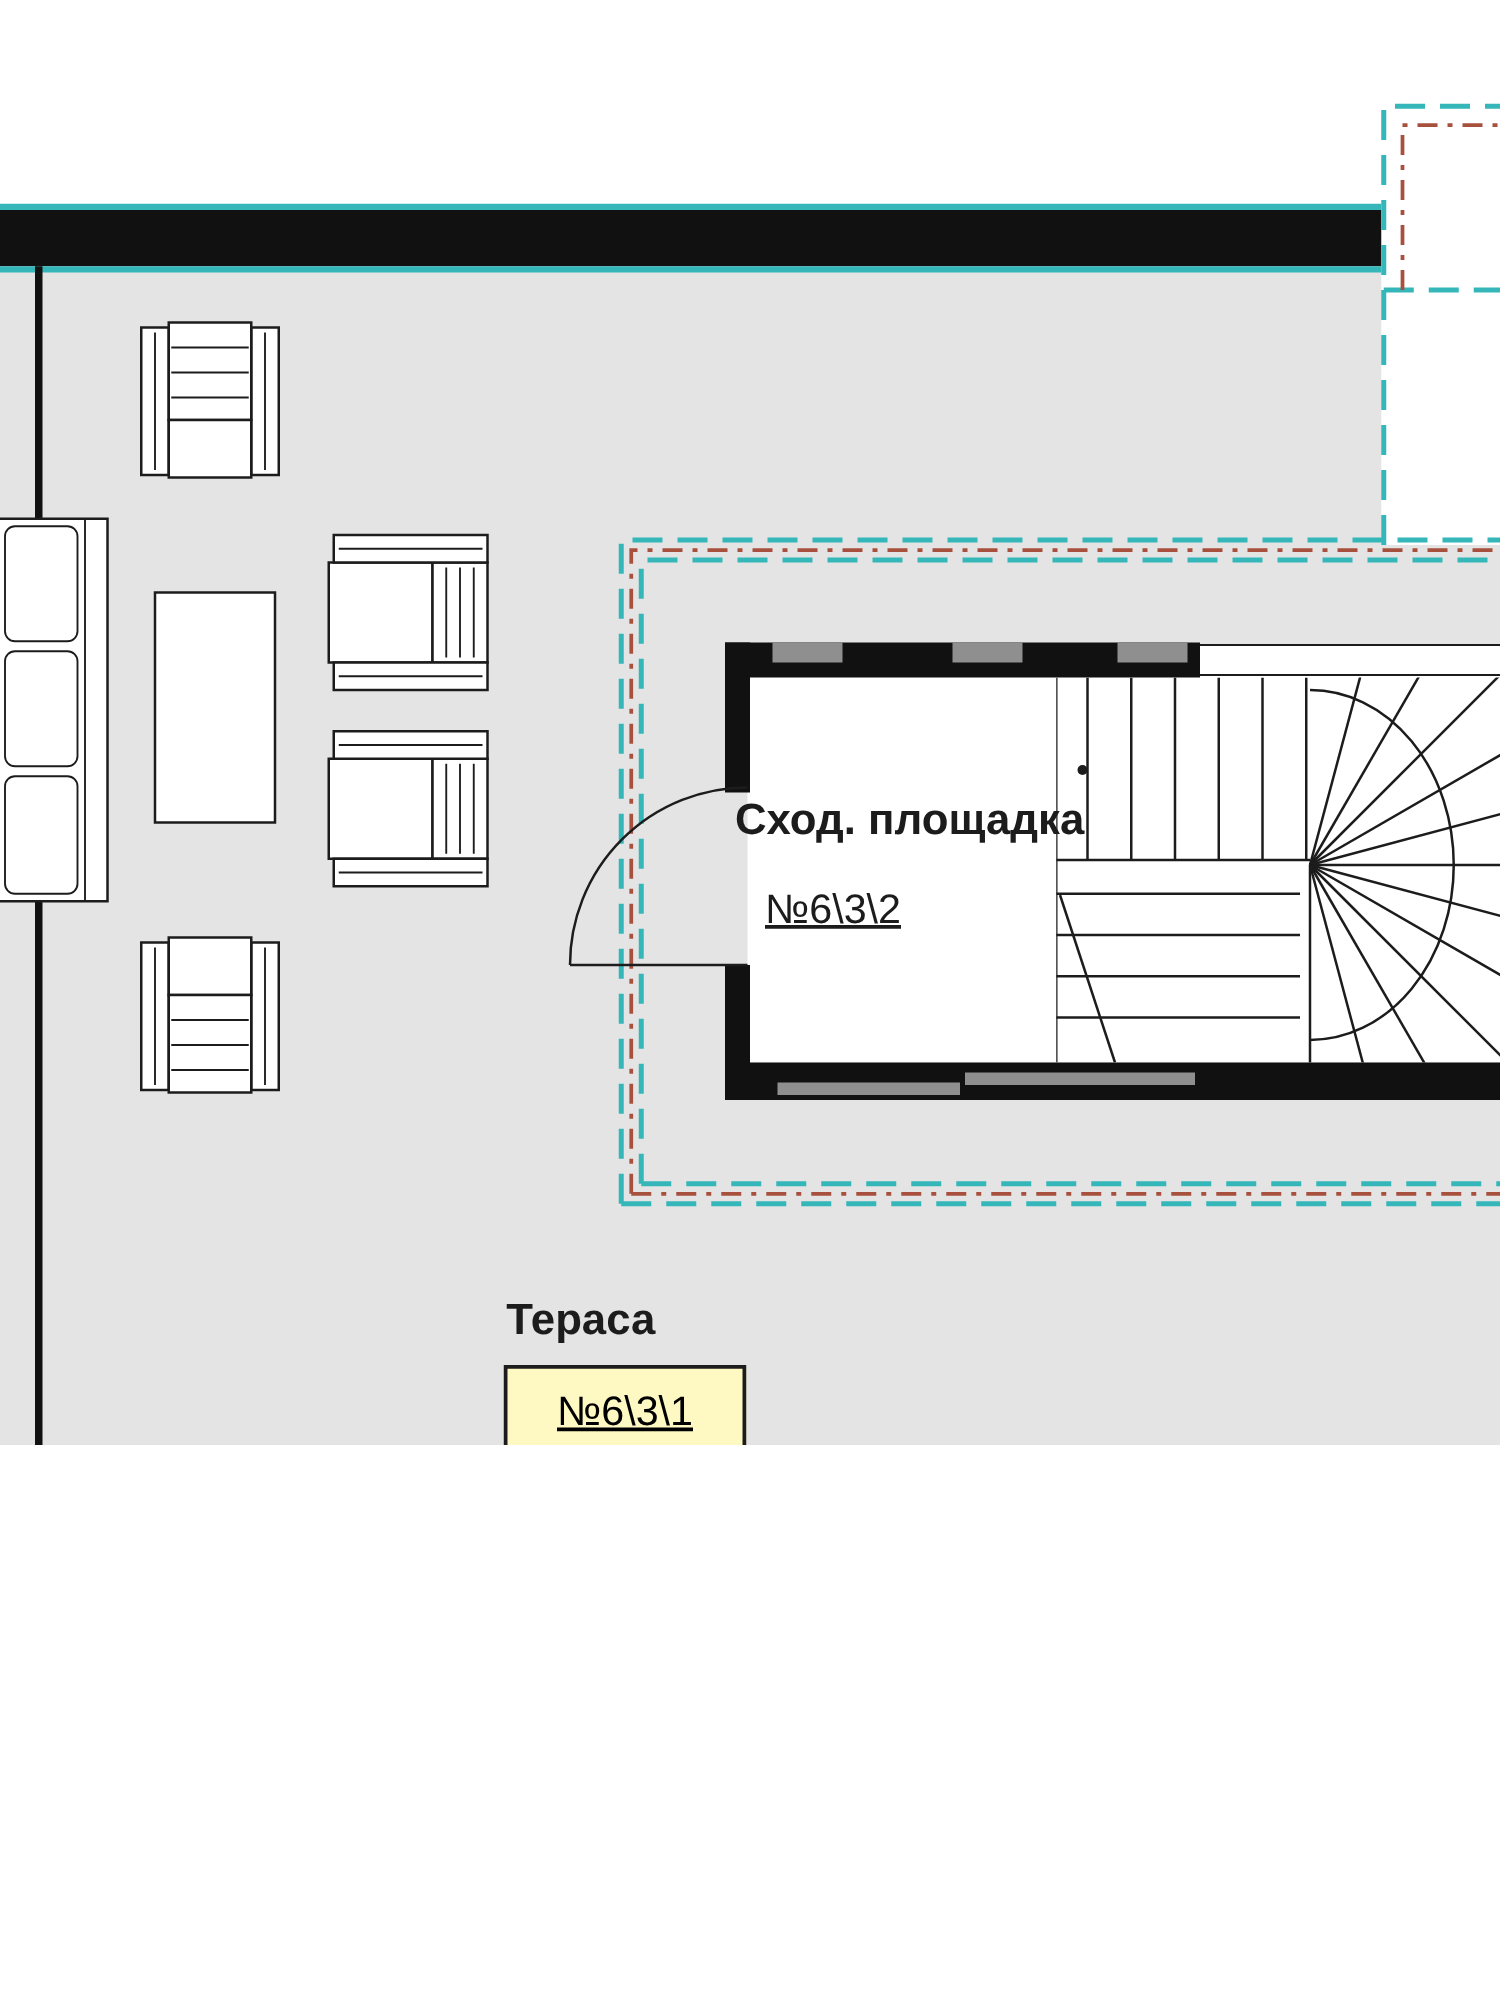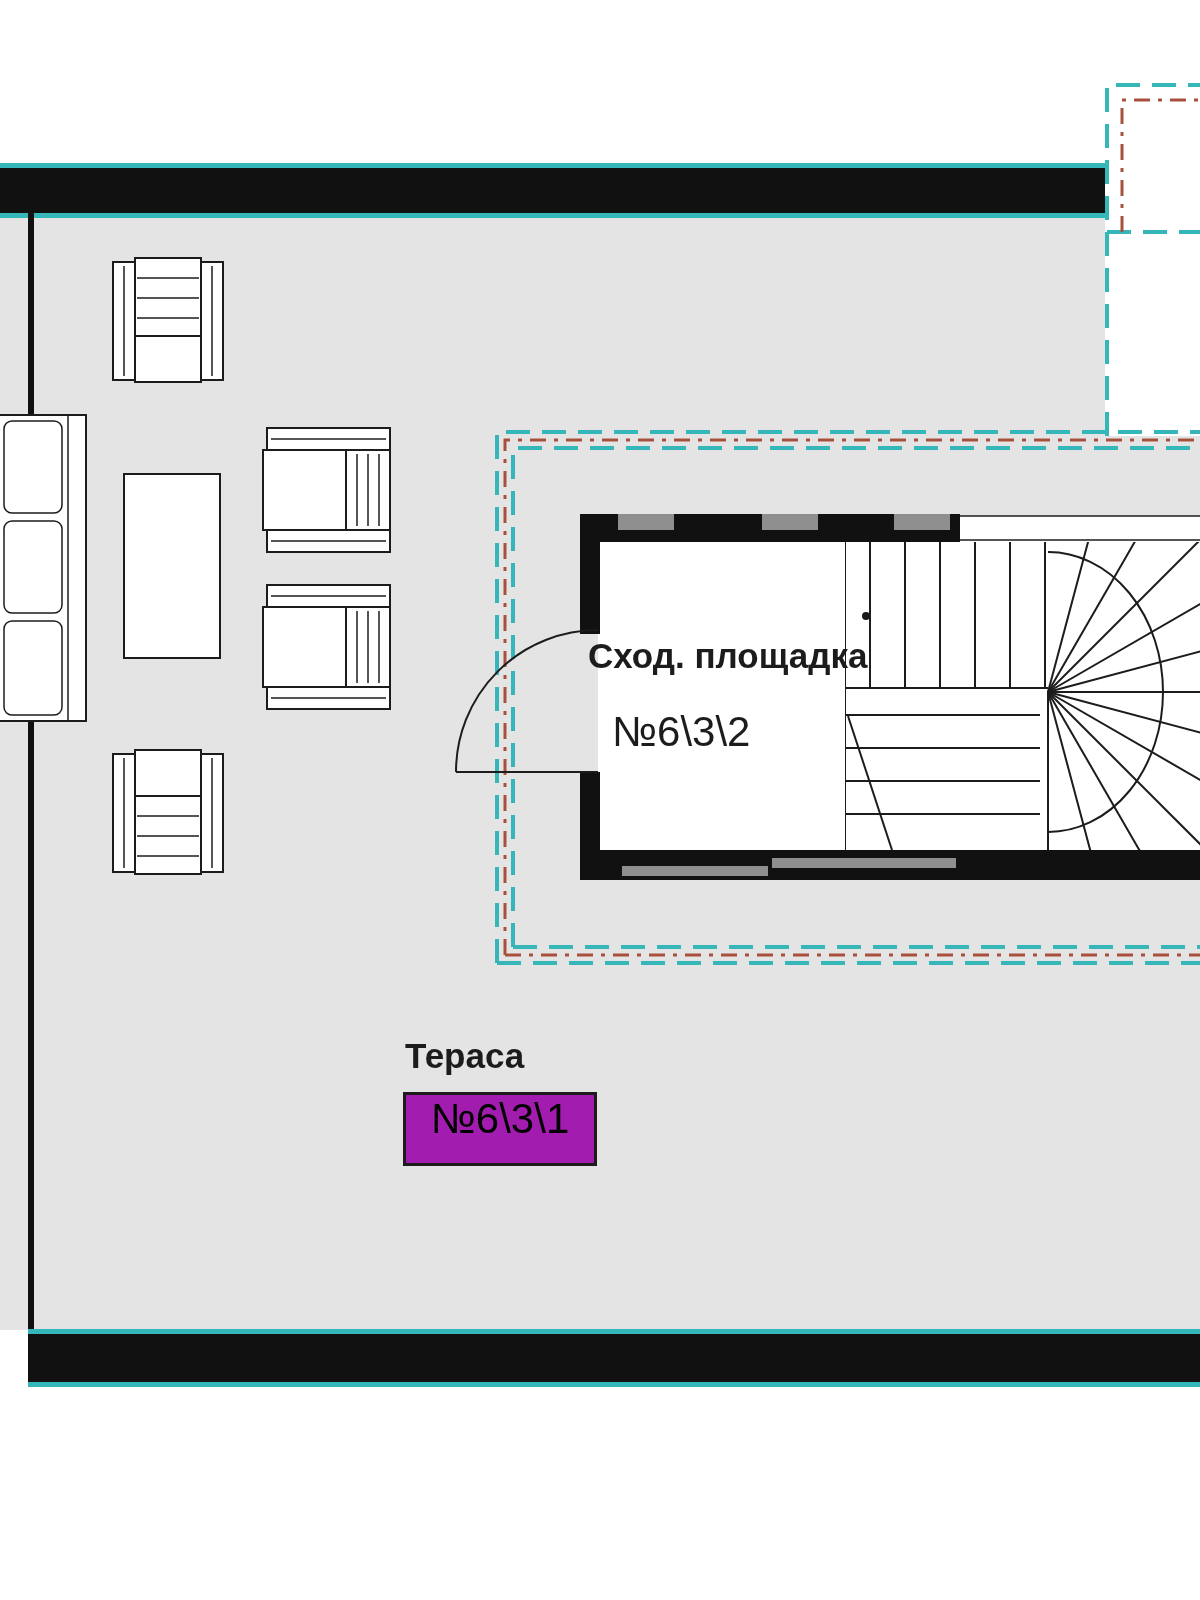--- a/index.html
+++ b/index.html
@@ -1,38 +1,38 @@
 <!DOCTYPE html>
 <html style="--wall: #111111; --floor: #e4e4e4; --teal: #35b7ba; --red: #a8503e; --line: #1c1c1c; --detail: #8f8f8f; --bg: #ffffff;"><head>
 <meta charset="utf-8">
 <style>
   :root{
     --wall:#111111; --floor:#e4e4e4; --teal:#35b7ba; --red:#a8503e;
     --line:#1c1c1c; --detail:#8f8f8f; --bg:#ffffff;
   }
   *{margin:0;padding:0;box-sizing:border-box;}
   body{background:#fff;font-family:"Liberation Sans", sans-serif;}
-  .canvas{position:relative;width:1200px;height:1600px;background:var(--bg);overflow:hidden;}
+  .canvas{position:relative;width:1200px;height:1156px;background:var(--bg);overflow:hidden;}
   svg{position:absolute;left:0;top:0;}
   .floor{fill:var(--floor);}
   .wall{fill:var(--wall);}
   .teal-band{fill:var(--teal);}
   .gray-detail{fill:var(--detail);}
   .white-fill{fill:#ffffff;stroke:var(--line);stroke-width:2;}
   .ln{stroke:var(--line);stroke-width:2;fill:none;}
   .ln-thin{stroke:var(--line);stroke-width:1.5;fill:none;}
   .stairs line,.stairs path{stroke:var(--line);stroke-width:2;fill:none;}
   .teal-dash path,.teal-dash line{stroke:var(--teal);stroke-width:4;fill:none;stroke-dasharray:24 12;}
   .red-dash path,.red-dash line{stroke:var(--red);stroke-width:3;fill:none;stroke-dasharray:16 8 4 8;}
   .cushion{fill:none;stroke:var(--line);stroke-width:1.5;}
   .label{position:absolute;color:var(--line);white-space:nowrap;}
   .room-title{font-size:35px;font-weight:bold;}
-  .room-number{font-size:42px;font-weight:400;}
-  .number-box{position:absolute;border:3px solid var(--line);background:#a21caf;
-    display:flex;align-items:flex-start;justify-content:center;}
+  .room-number{font-size:33px;font-weight:400;text-decoration:underline;}
+  .number-box{position:absolute;border:3px solid var(--line);background:#fef9c3;
+    display:flex;align-items:center;justify-content:center;}
 </style>
 </head>
 <body>
 
 <div class="canvas">
 
 <svg viewBox="0 0 1200 1600" width="1200" height="1600">
   <defs>
     <clipPath id="stairClip">
           <rect x="845" y="542" width="355" height="308"></rect>

